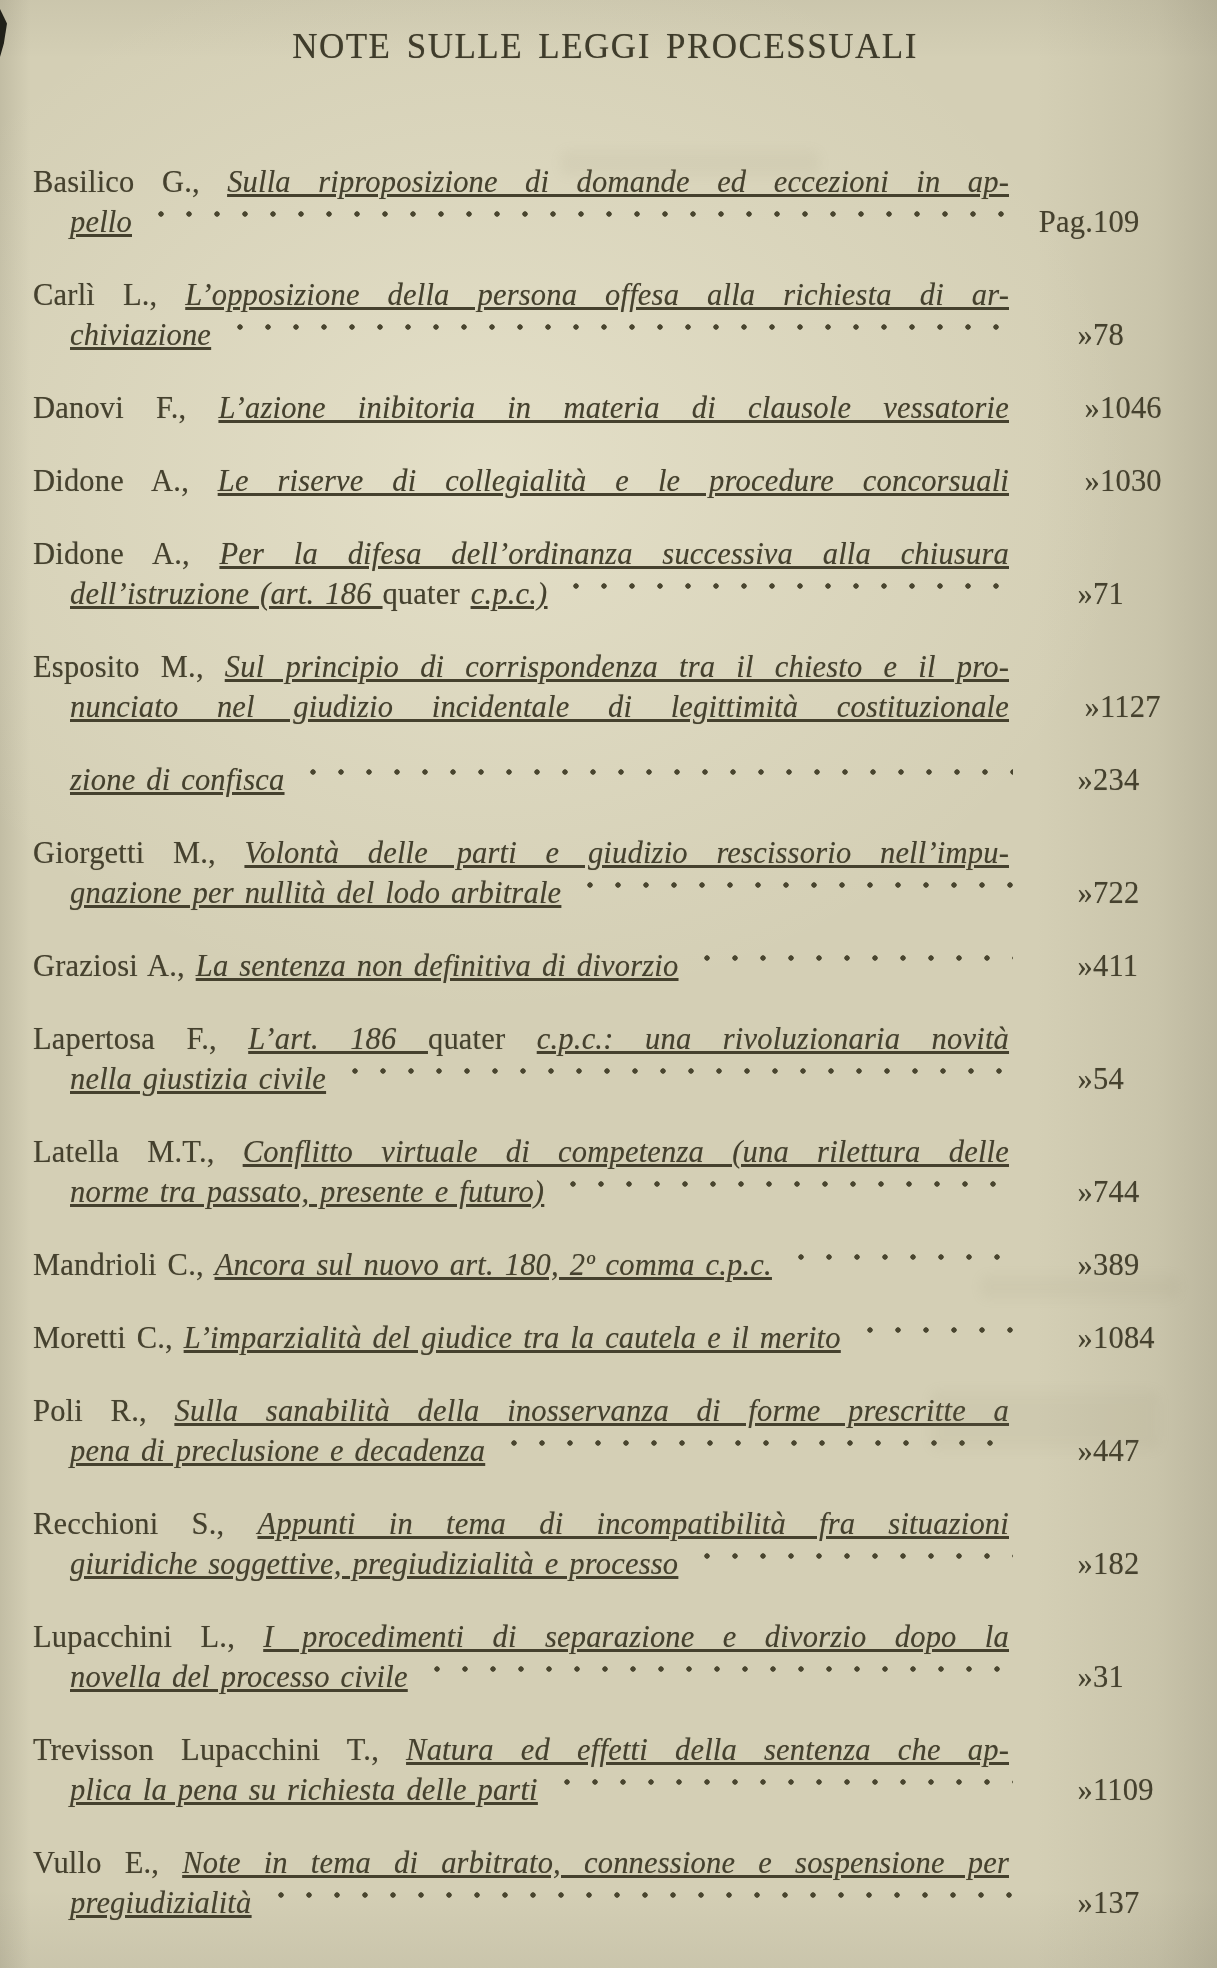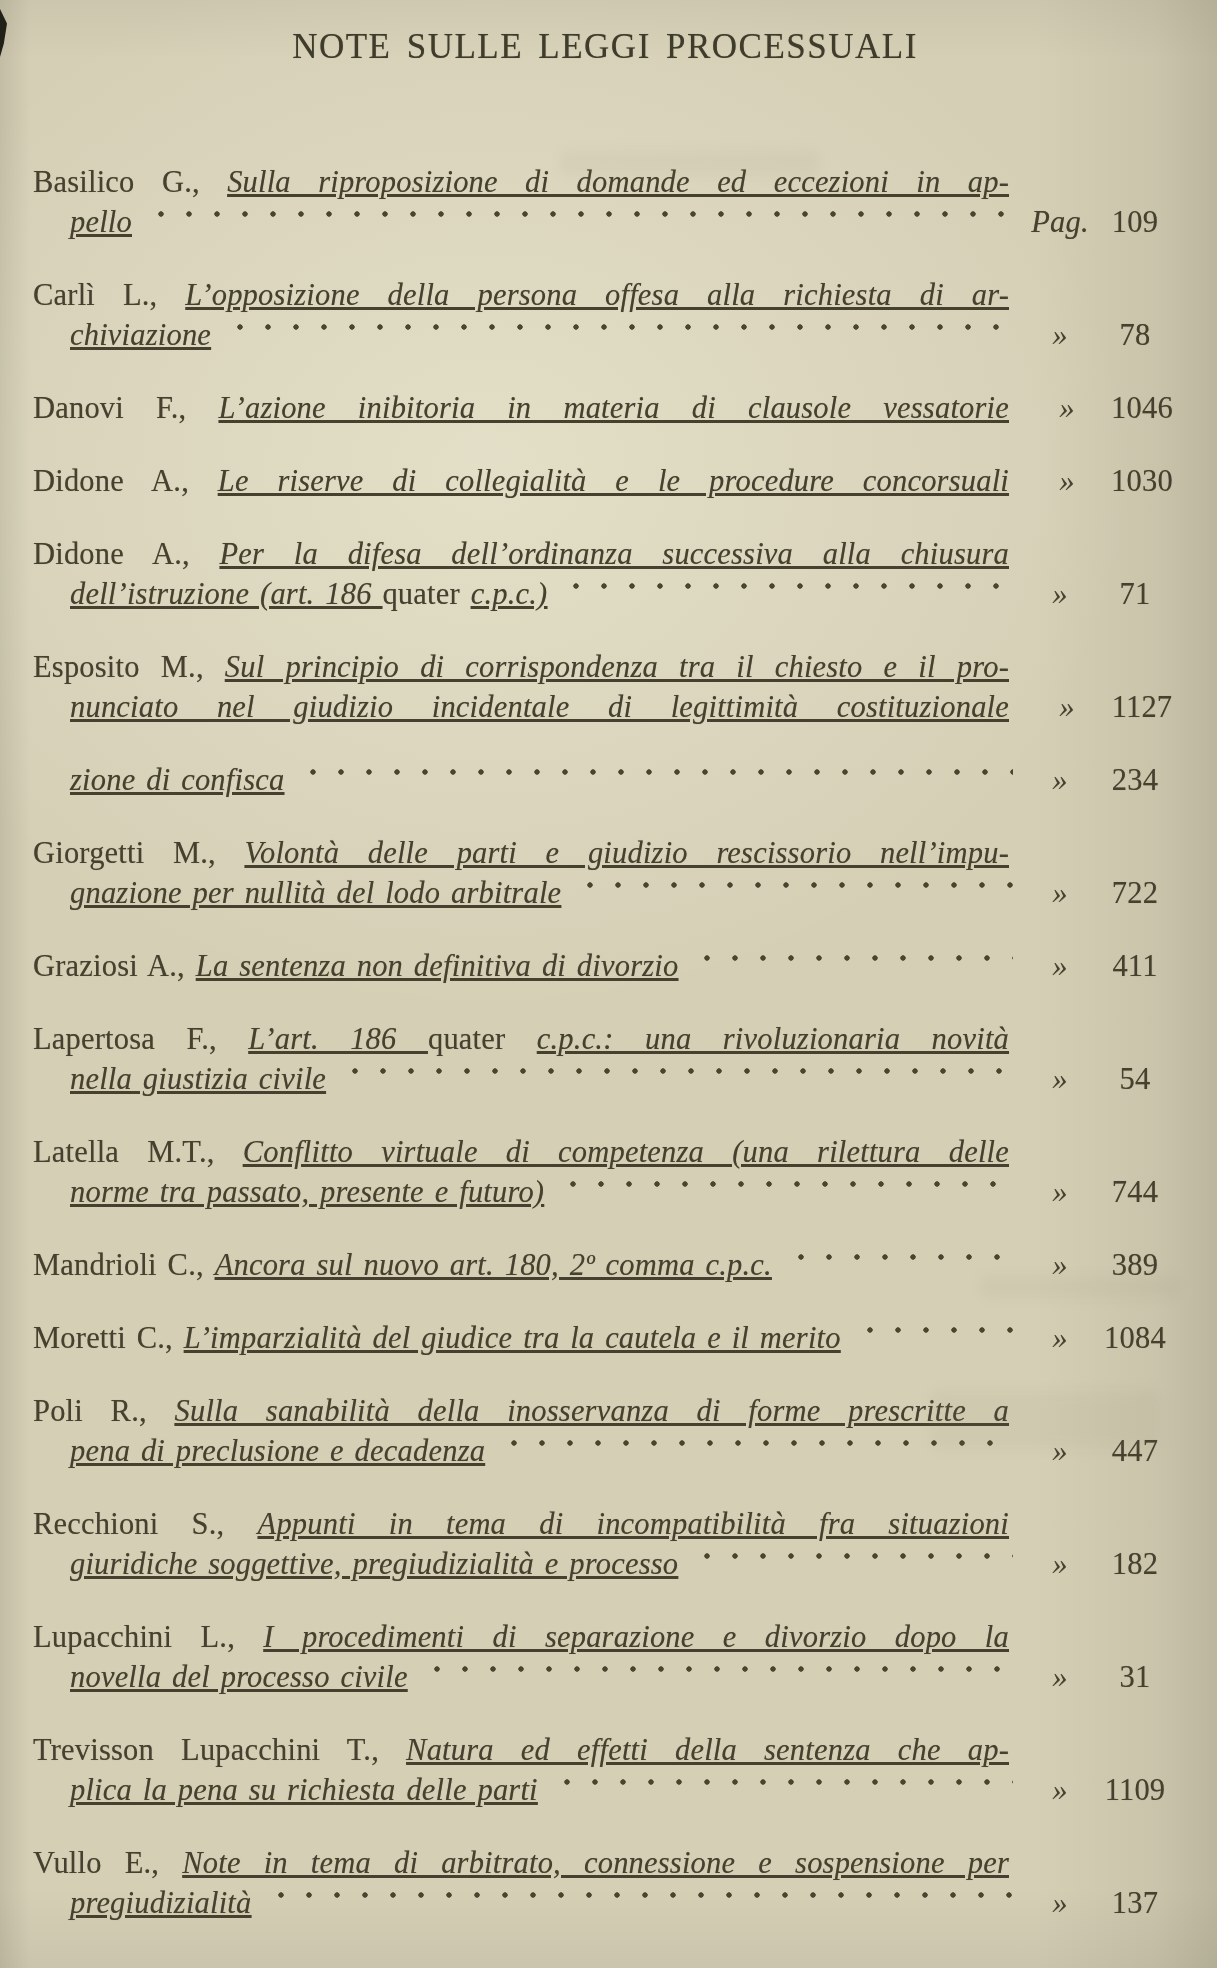--- a/index.html
+++ b/index.html
@@ -63,22 +63,22 @@
   .lead {
     flex: 1 1 auto;
     align-self: stretch;
     margin: 0 14px 0 11px;
     background-image: radial-gradient(circle, #49452f 2.4px, rgba(73,69,47,0) 3px);
     background-size: 28px 40px;
     background-repeat: repeat-x;
     background-position: left 4px bottom 8px;
   }
   .lead.nodots { background: none; }
-  .marker { flex: none; width: 66px; text-align: center; font-style: italic; }
-  .pnum   { flex: none; width: 84px; text-align: center; }
+  .marker { flex: none; width: 66px; text-align: right; }
+  .pnum   { flex: none; width: 84px; text-align: left; }
   .corner-sliver {
     position: absolute;
     left: 0; top: 9px;
     width: 7px; height: 48px;
     background: #14130d;
     clip-path: polygon(0 0, 100% 30%, 55% 72%, 0 100%);
     opacity: 0.92;
   }
   .ghost {
     position: absolute;

